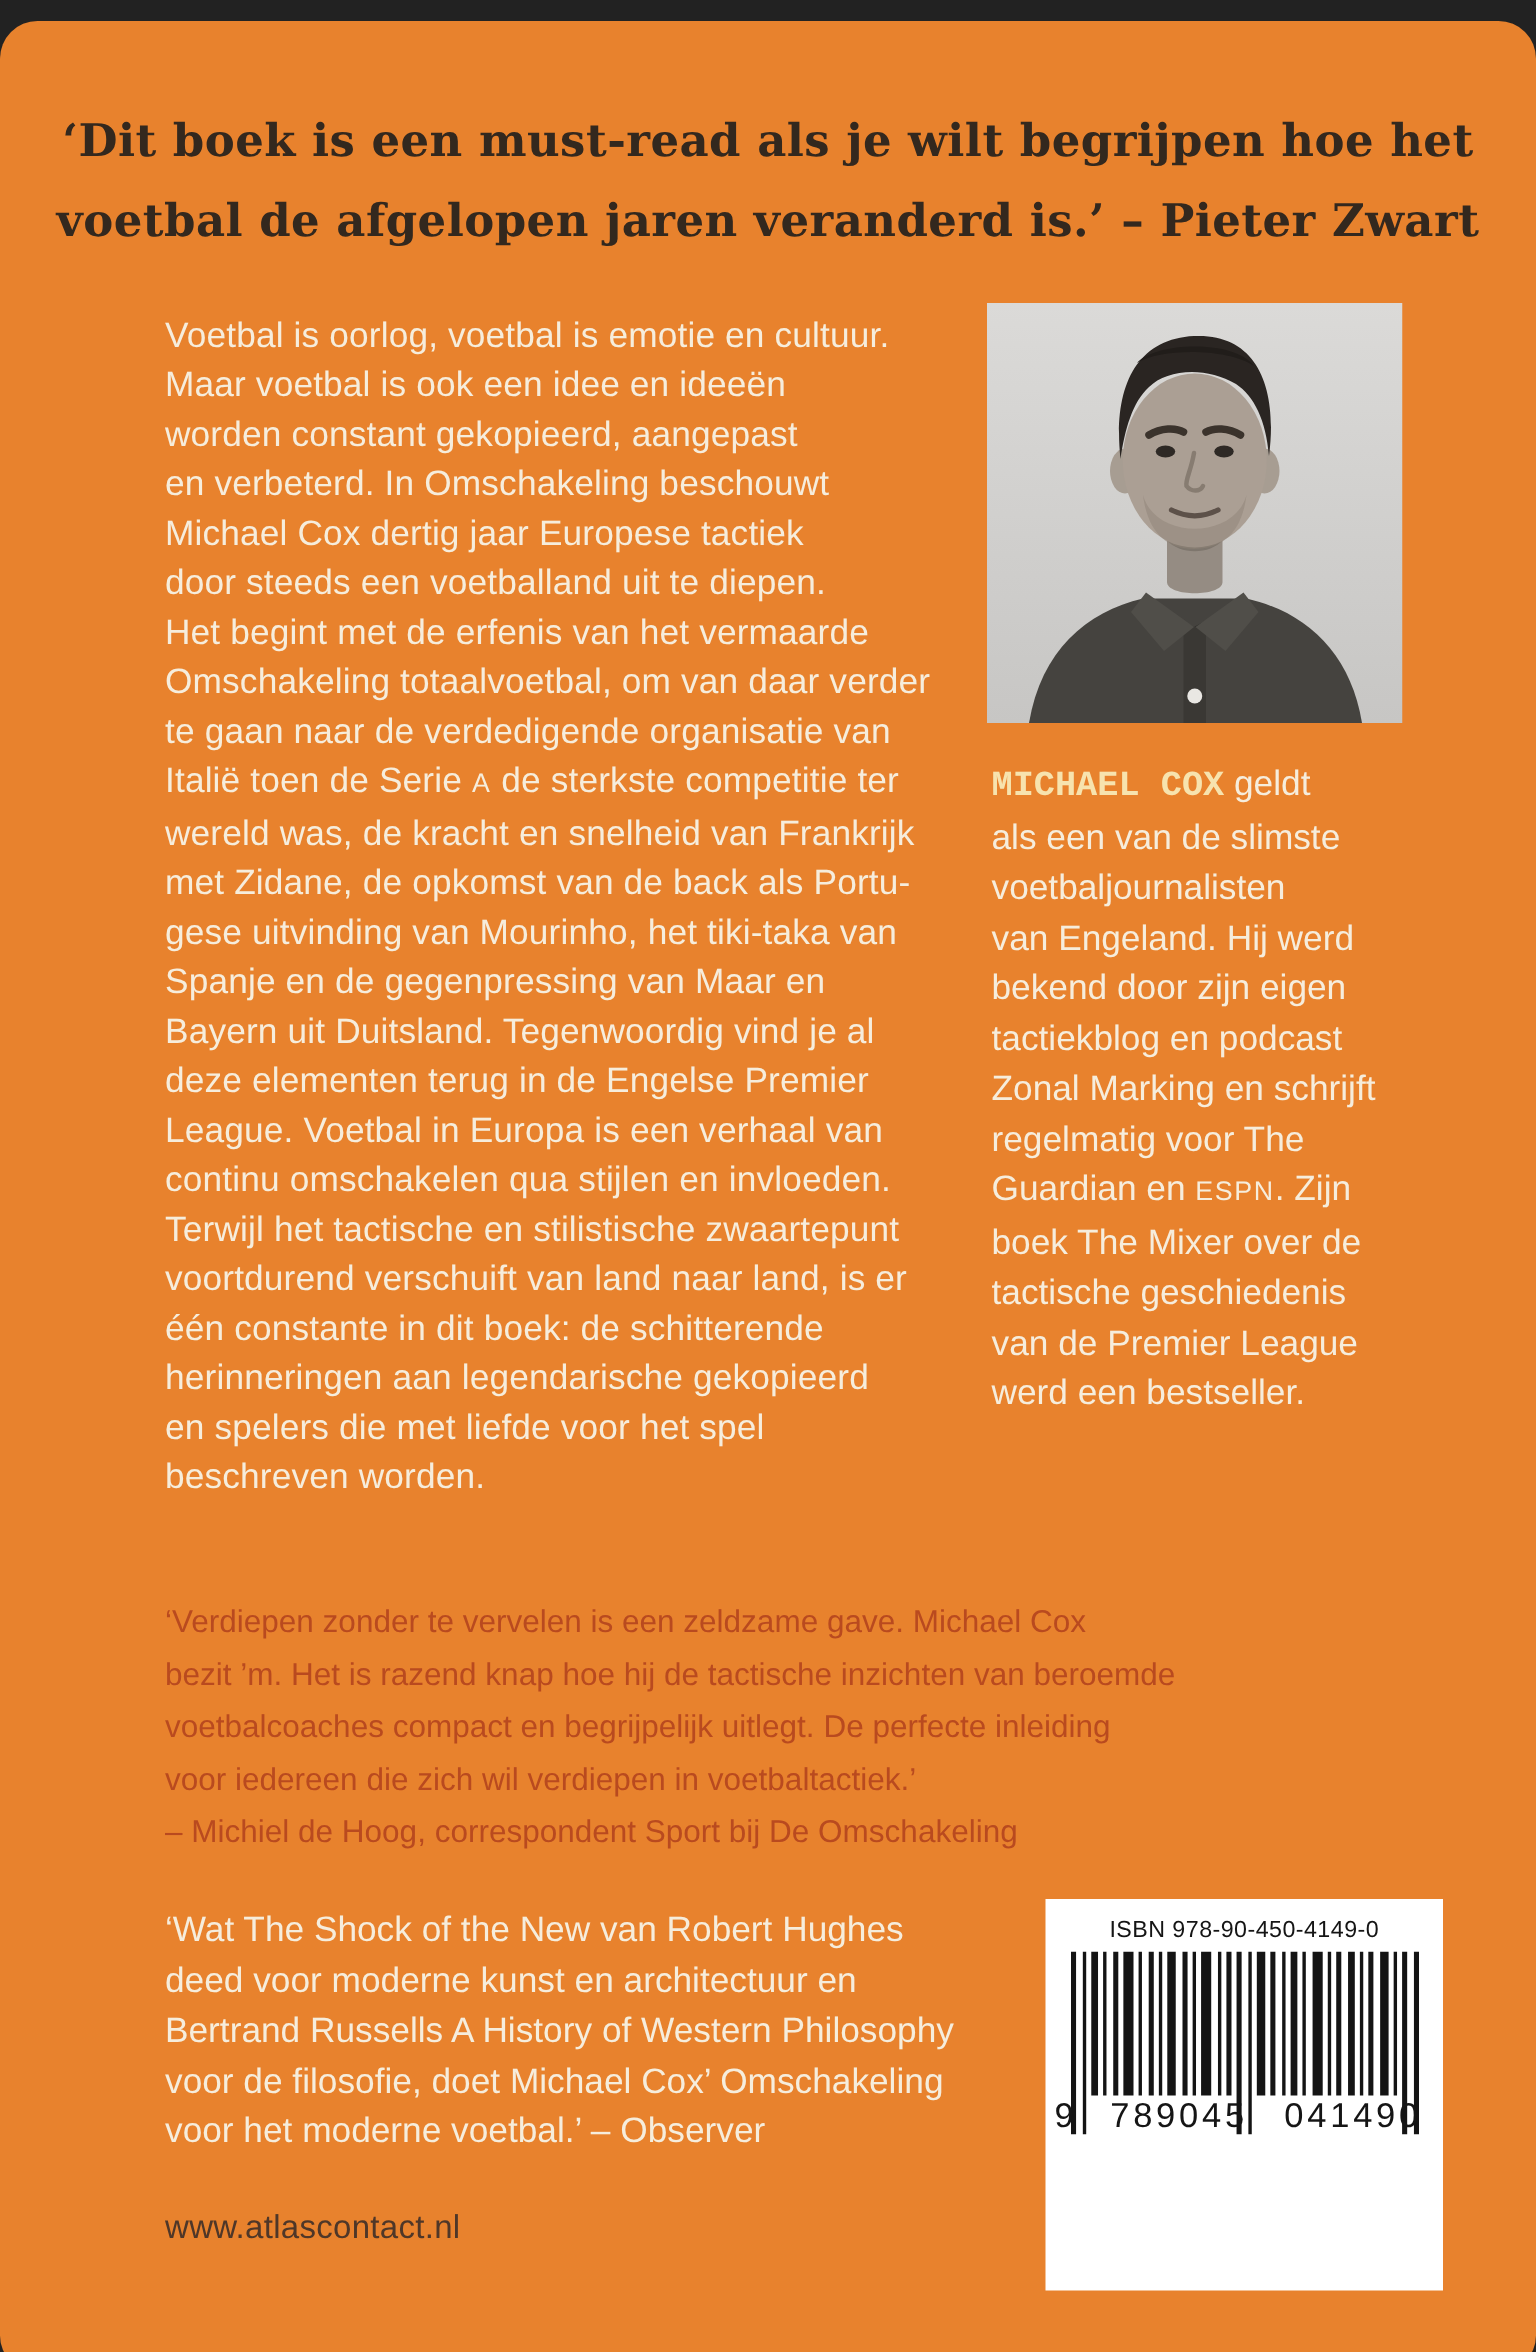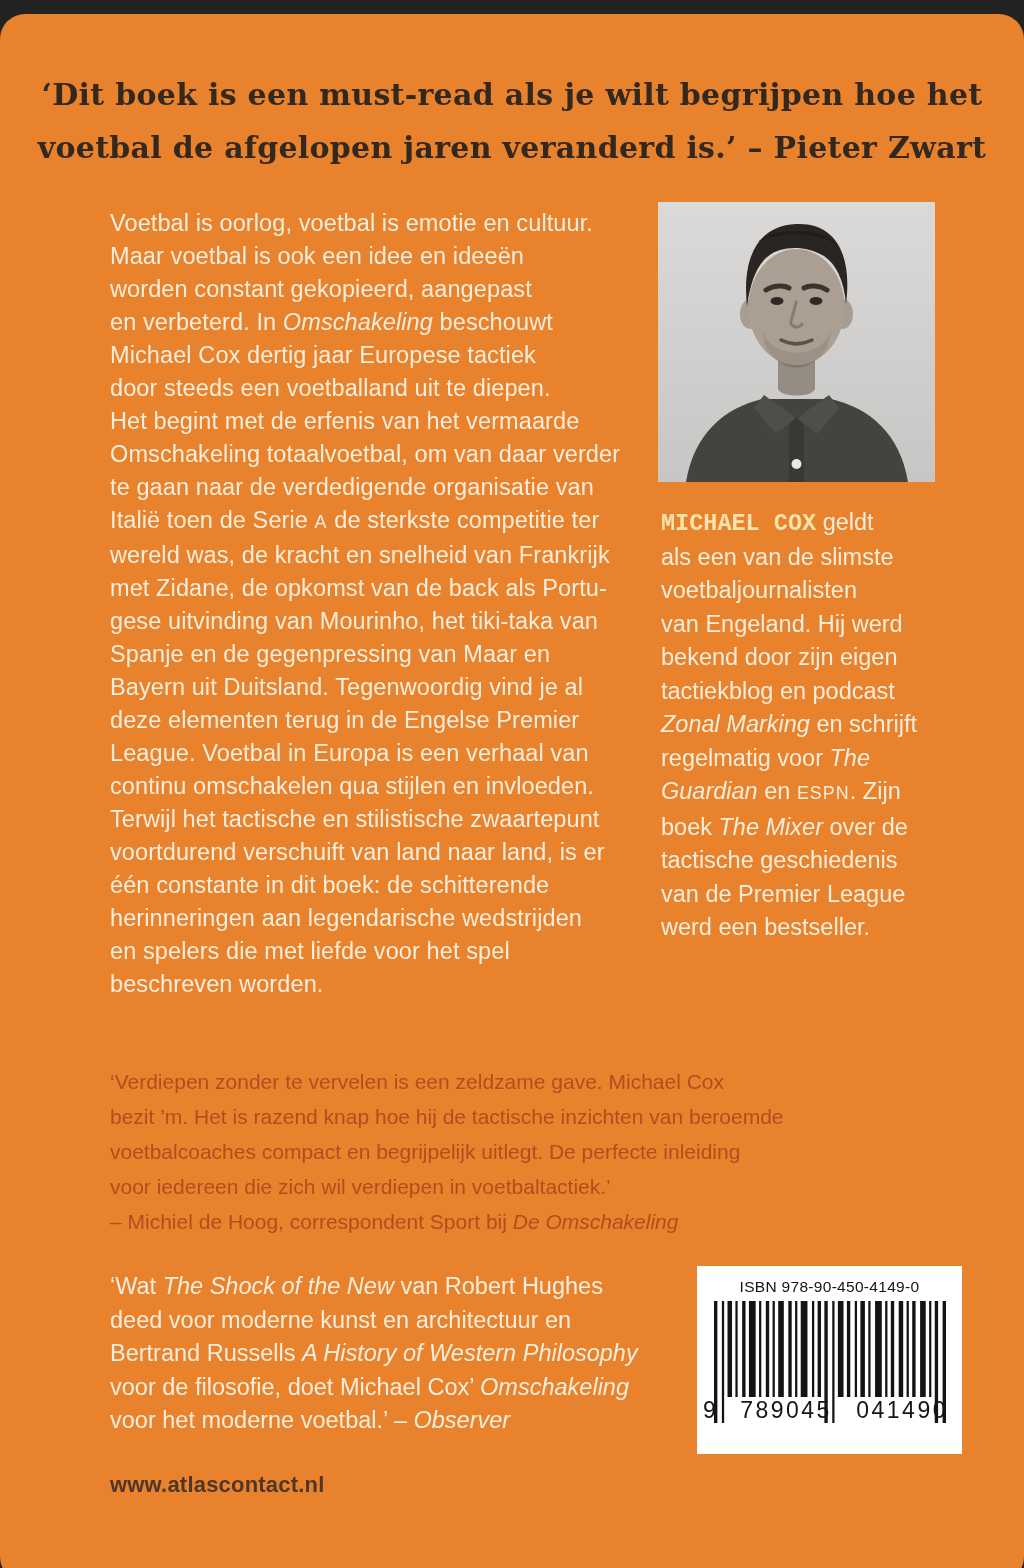--- a/index.html
+++ b/index.html
@@ -5,21 +5,21 @@
   html,body{margin:0;padding:0;background:#222;}
   .cover{
     position:relative;width:1024px;height:1568px;margin:14px auto;
     background:var(--background,#E8822D);
     font-family:"Liberation Sans",sans-serif;
     overflow:hidden;
     border-radius:25px;
     -webkit-font-smoothing:antialiased;
   }
   .tl{white-space:nowrap;}
-  .st-i{font-style:italic;}
+  .st-i{}
   .st-b{font-weight:700;font-family:Liberation Mono, monospace;}
   .st-sc{font-size:0.76em;letter-spacing:0.06em;}
 
   .top-quote{
     position:absolute;left:0;right:0;top:54px;text-align:center;
     font-family:"DejaVu Serif",serif;font-weight:700;
     font-size:30px;line-height:53px;letter-spacing:0.3px;
     color:var(--top-quote-text,#33281E);
   }
   .blurb{
@@ -41,24 +41,23 @@
   }
   .bottom-quote{
     position:absolute;left:110px;top:1256px;width:620px;
     font-size:23.5px;line-height:33.5px;
     color:var(--body-text,#F6EDDC);
   }
   .website{
     position:absolute;left:110px;top:1458px;
     font-size:22px;letter-spacing:0.2px;
     color:var(--website-text,#4F3728);
-    font-weight:bold;
   }
   .barcode-panel{
-    position:absolute;left:697px;top:1252px;width:265px;height:188px;
+    position:absolute;left:697px;top:1252px;width:265px;height:261px;
     background:var(--barcode-bg,#FFFFFF);
   }
   .isbn{margin-top:12px;text-align:center;font-size:15.5px;color:#151515;letter-spacing:0.3px;}
   #barcode-bars{display:block;margin:5px auto 0;width:232px;height:122px;}
   .bc-digits{
     display:flex;justify-content:space-between;
     margin:-26px 14px 0 6px;font-size:23px;color:#151515;
   }
   .bc-digits span:nth-child(2),
   .bc-digits span:nth-child(3){letter-spacing:2.5px;}
@@ -88,21 +87,21 @@
       <div class="tl"><span>met Zidane, de opkomst van de back als Portu-</span></div>
       <div class="tl"><span>gese uitvinding van Mourinho, het tiki-taka van</span></div>
       <div class="tl"><span>Spanje en de gegenpressing van Maar en</span></div>
       <div class="tl"><span>Bayern uit Duitsland. Tegenwoordig vind je al</span></div>
       <div class="tl"><span>deze elementen terug in de Engelse Premier</span></div>
       <div class="tl"><span>League. Voetbal in Europa is een verhaal van</span></div>
       <div class="tl"><span>continu omschakelen qua stijlen en invloeden.</span></div>
       <div class="tl"><span>Terwijl het tactische en stilistische zwaartepunt</span></div>
       <div class="tl"><span>voortdurend verschuift van land naar land, is er</span></div>
       <div class="tl"><span>één constante in dit boek: de schitterende</span></div>
-      <div class="tl"><span>herinneringen aan legendarische wedstrijden</span></div>
+      <div class="tl"><span>herinneringen aan legendarische gekopieerd</span></div>
       <div class="tl"><span>en spelers die met liefde voor het spel</span></div>
       <div class="tl"><span>beschreven worden.</span></div>
     </div>
 
   <svg class="photo" viewBox="0 0 277 280" xmlns="http://www.w3.org/2000/svg" aria-hidden="true">
     <defs>
       <linearGradient id="pg" x1="0" y1="0" x2="0" y2="1">
         <stop offset="0" stop-color="#dbdad8"></stop>
         <stop offset="1" stop-color="#c7c6c4"></stop>
       </linearGradient>

